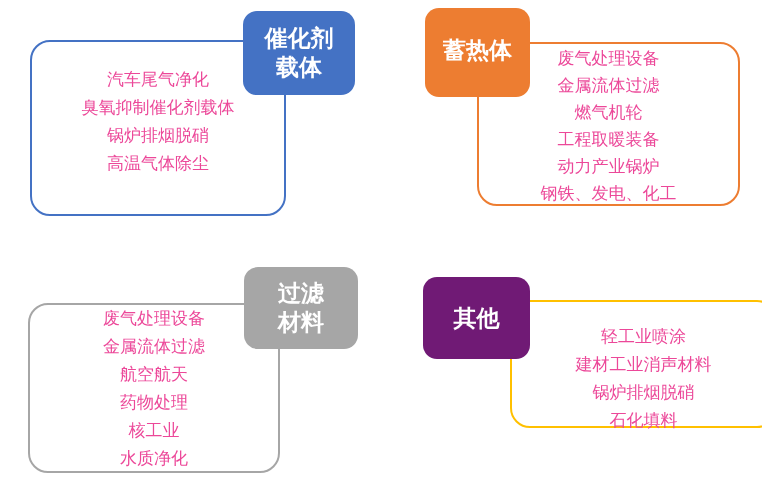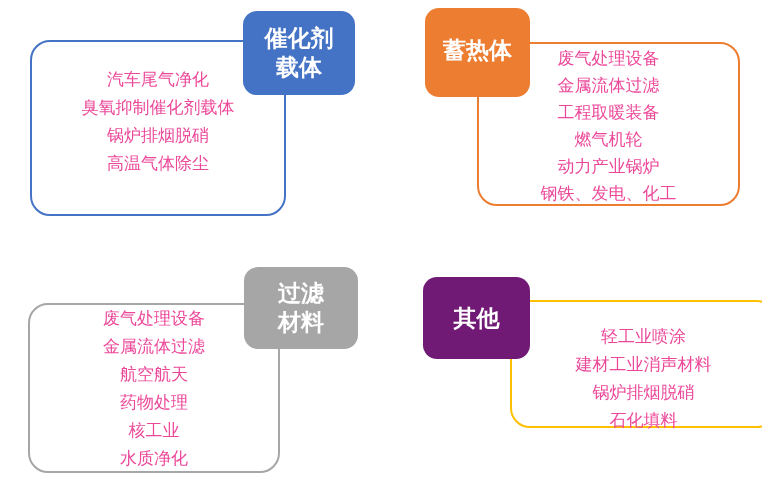--- a/index.html
+++ b/index.html
@@ -87,22 +87,22 @@
       <span>催化剂</span>
       <span>载体</span>
     </div>
   </div>
 
   <div class="group">
     <div class="box box-1" style="border-color: rgb(237, 125, 49);">
       <div class="items">
         <div class="item">废气处理设备</div>
         <div class="item">金属流体过滤</div>
+        <div class="item">燃气机轮</div>
         <div class="item">工程取暖装备</div>
-        <div class="item">燃气机轮</div>
         <div class="item">动力产业锅炉</div>
         <div class="item">钢铁、发电、化工</div>
       </div>
     </div>
     <div class="tag tag-1" style="background-color: rgb(237, 125, 49); font-family: Liberation Mono, monospace;">
       <span>蓄热体</span>
     </div>
   </div>
 
   <div class="group">

